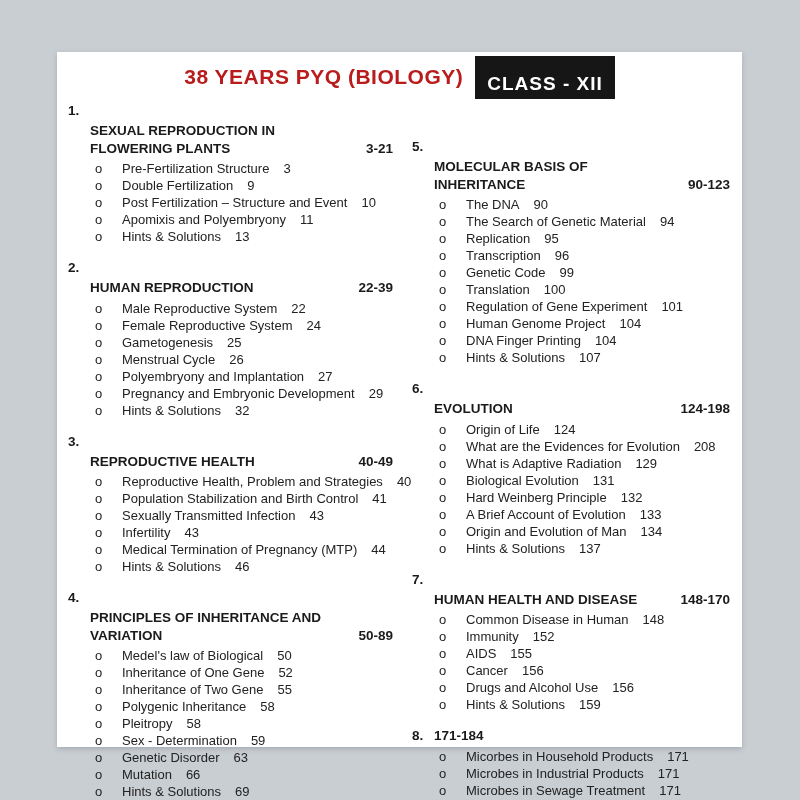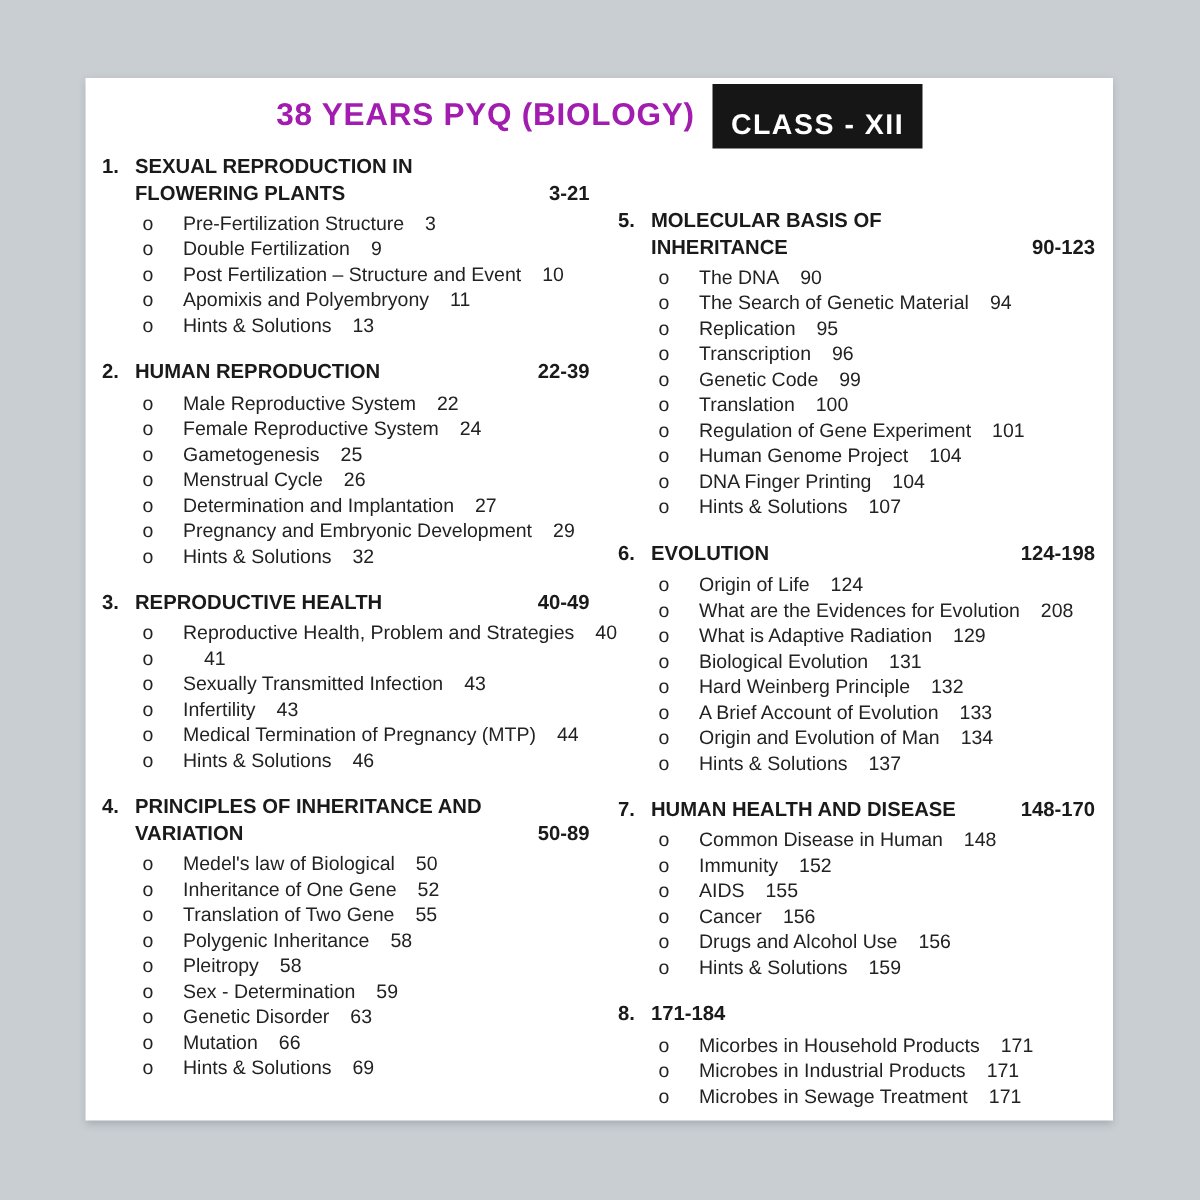--- a/index.html
+++ b/index.html
@@ -25,21 +25,21 @@
     display: flex;
     justify-content: center;
     align-items: center;
     gap: 12px;
     padding-top: 8px;
     height: 34px;
   }
   .title {
     font-size: 21px;
     font-weight: bold;
-    color: #a21caf;
+    color: #b91c1c;
     letter-spacing: 0.5px;
     white-space: nowrap;
   }
   .badge {
     background: #161616;
     color: #ffffff;
     font-size: 19px;
     font-weight: bold;
     letter-spacing: 1px;
     padding: 17px 12px 4px 12px;
@@ -57,21 +57,21 @@
   .col-right { padding-top: 36px; padding-left: 13px; }
   .section { margin-bottom: 14px; }
   .sec-head {
     display: flex;
     font-size: 13.5px;
     font-weight: bold;
     line-height: 17.5px;
     color: #1a1a1a;
   }
   .sec-num { width: 22px; flex: none; }
-  .sec-title { flex: 1 1 auto; padding-right: 6px; }
+  .sec-title { flex: 1 1 auto; padding-right: 6px; margin-top: 20px; }
   .sec-range { flex: none; align-self: flex-end; white-space: nowrap; }
   .items { padding-left: 27px; margin-top: 3px; }
   .item {
     display: flex;
     font-size: 13px;
     line-height: 17px;
     color: #222222;
     white-space: nowrap;
   }
   .bullet { width: 27px; flex: none; }
@@ -143,21 +143,21 @@
               <span class="item-label">Gametogenesis</span>
               <span class="item-page">25</span>
             </div>
             <div class="item">
               <span class="bullet">o</span>
               <span class="item-label">Menstrual Cycle</span>
               <span class="item-page">26</span>
             </div>
             <div class="item">
               <span class="bullet">o</span>
-              <span class="item-label">Determination and Implantation</span>
+              <span class="item-label">Polyembryony and Implantation</span>
               <span class="item-page">27</span>
             </div>
             <div class="item">
               <span class="bullet">o</span>
               <span class="item-label">Pregnancy and Embryonic Development</span>
               <span class="item-page">29</span>
             </div>
             <div class="item">
               <span class="bullet">o</span>
               <span class="item-label">Hints &amp; Solutions</span>
@@ -172,20 +172,21 @@
             <span class="sec-range">40-49</span>
           </div>
           <div class="items">
             <div class="item">
               <span class="bullet">o</span>
               <span class="item-label">Reproductive Health, Problem and Strategies</span>
               <span class="item-page">40</span>
             </div>
             <div class="item">
               <span class="bullet">o</span>
+              <span class="item-label">Population Stabilization and Birth Control</span>
               <span class="item-page">41</span>
             </div>
             <div class="item">
               <span class="bullet">o</span>
               <span class="item-label">Sexually Transmitted Infection</span>
               <span class="item-page">43</span>
             </div>
             <div class="item">
               <span class="bullet">o</span>
               <span class="item-label">Infertility</span>
@@ -215,21 +216,21 @@
               <span class="item-label">Medel's law of Biological</span>
               <span class="item-page">50</span>
             </div>
             <div class="item">
               <span class="bullet">o</span>
               <span class="item-label">Inheritance of One Gene</span>
               <span class="item-page">52</span>
             </div>
             <div class="item">
               <span class="bullet">o</span>
-              <span class="item-label">Translation of Two Gene</span>
+              <span class="item-label">Inheritance of Two Gene</span>
               <span class="item-page">55</span>
             </div>
             <div class="item">
               <span class="bullet">o</span>
               <span class="item-label">Polygenic Inheritance</span>
               <span class="item-page">58</span>
             </div>
             <div class="item">
               <span class="bullet">o</span>
               <span class="item-label">Pleitropy</span>

